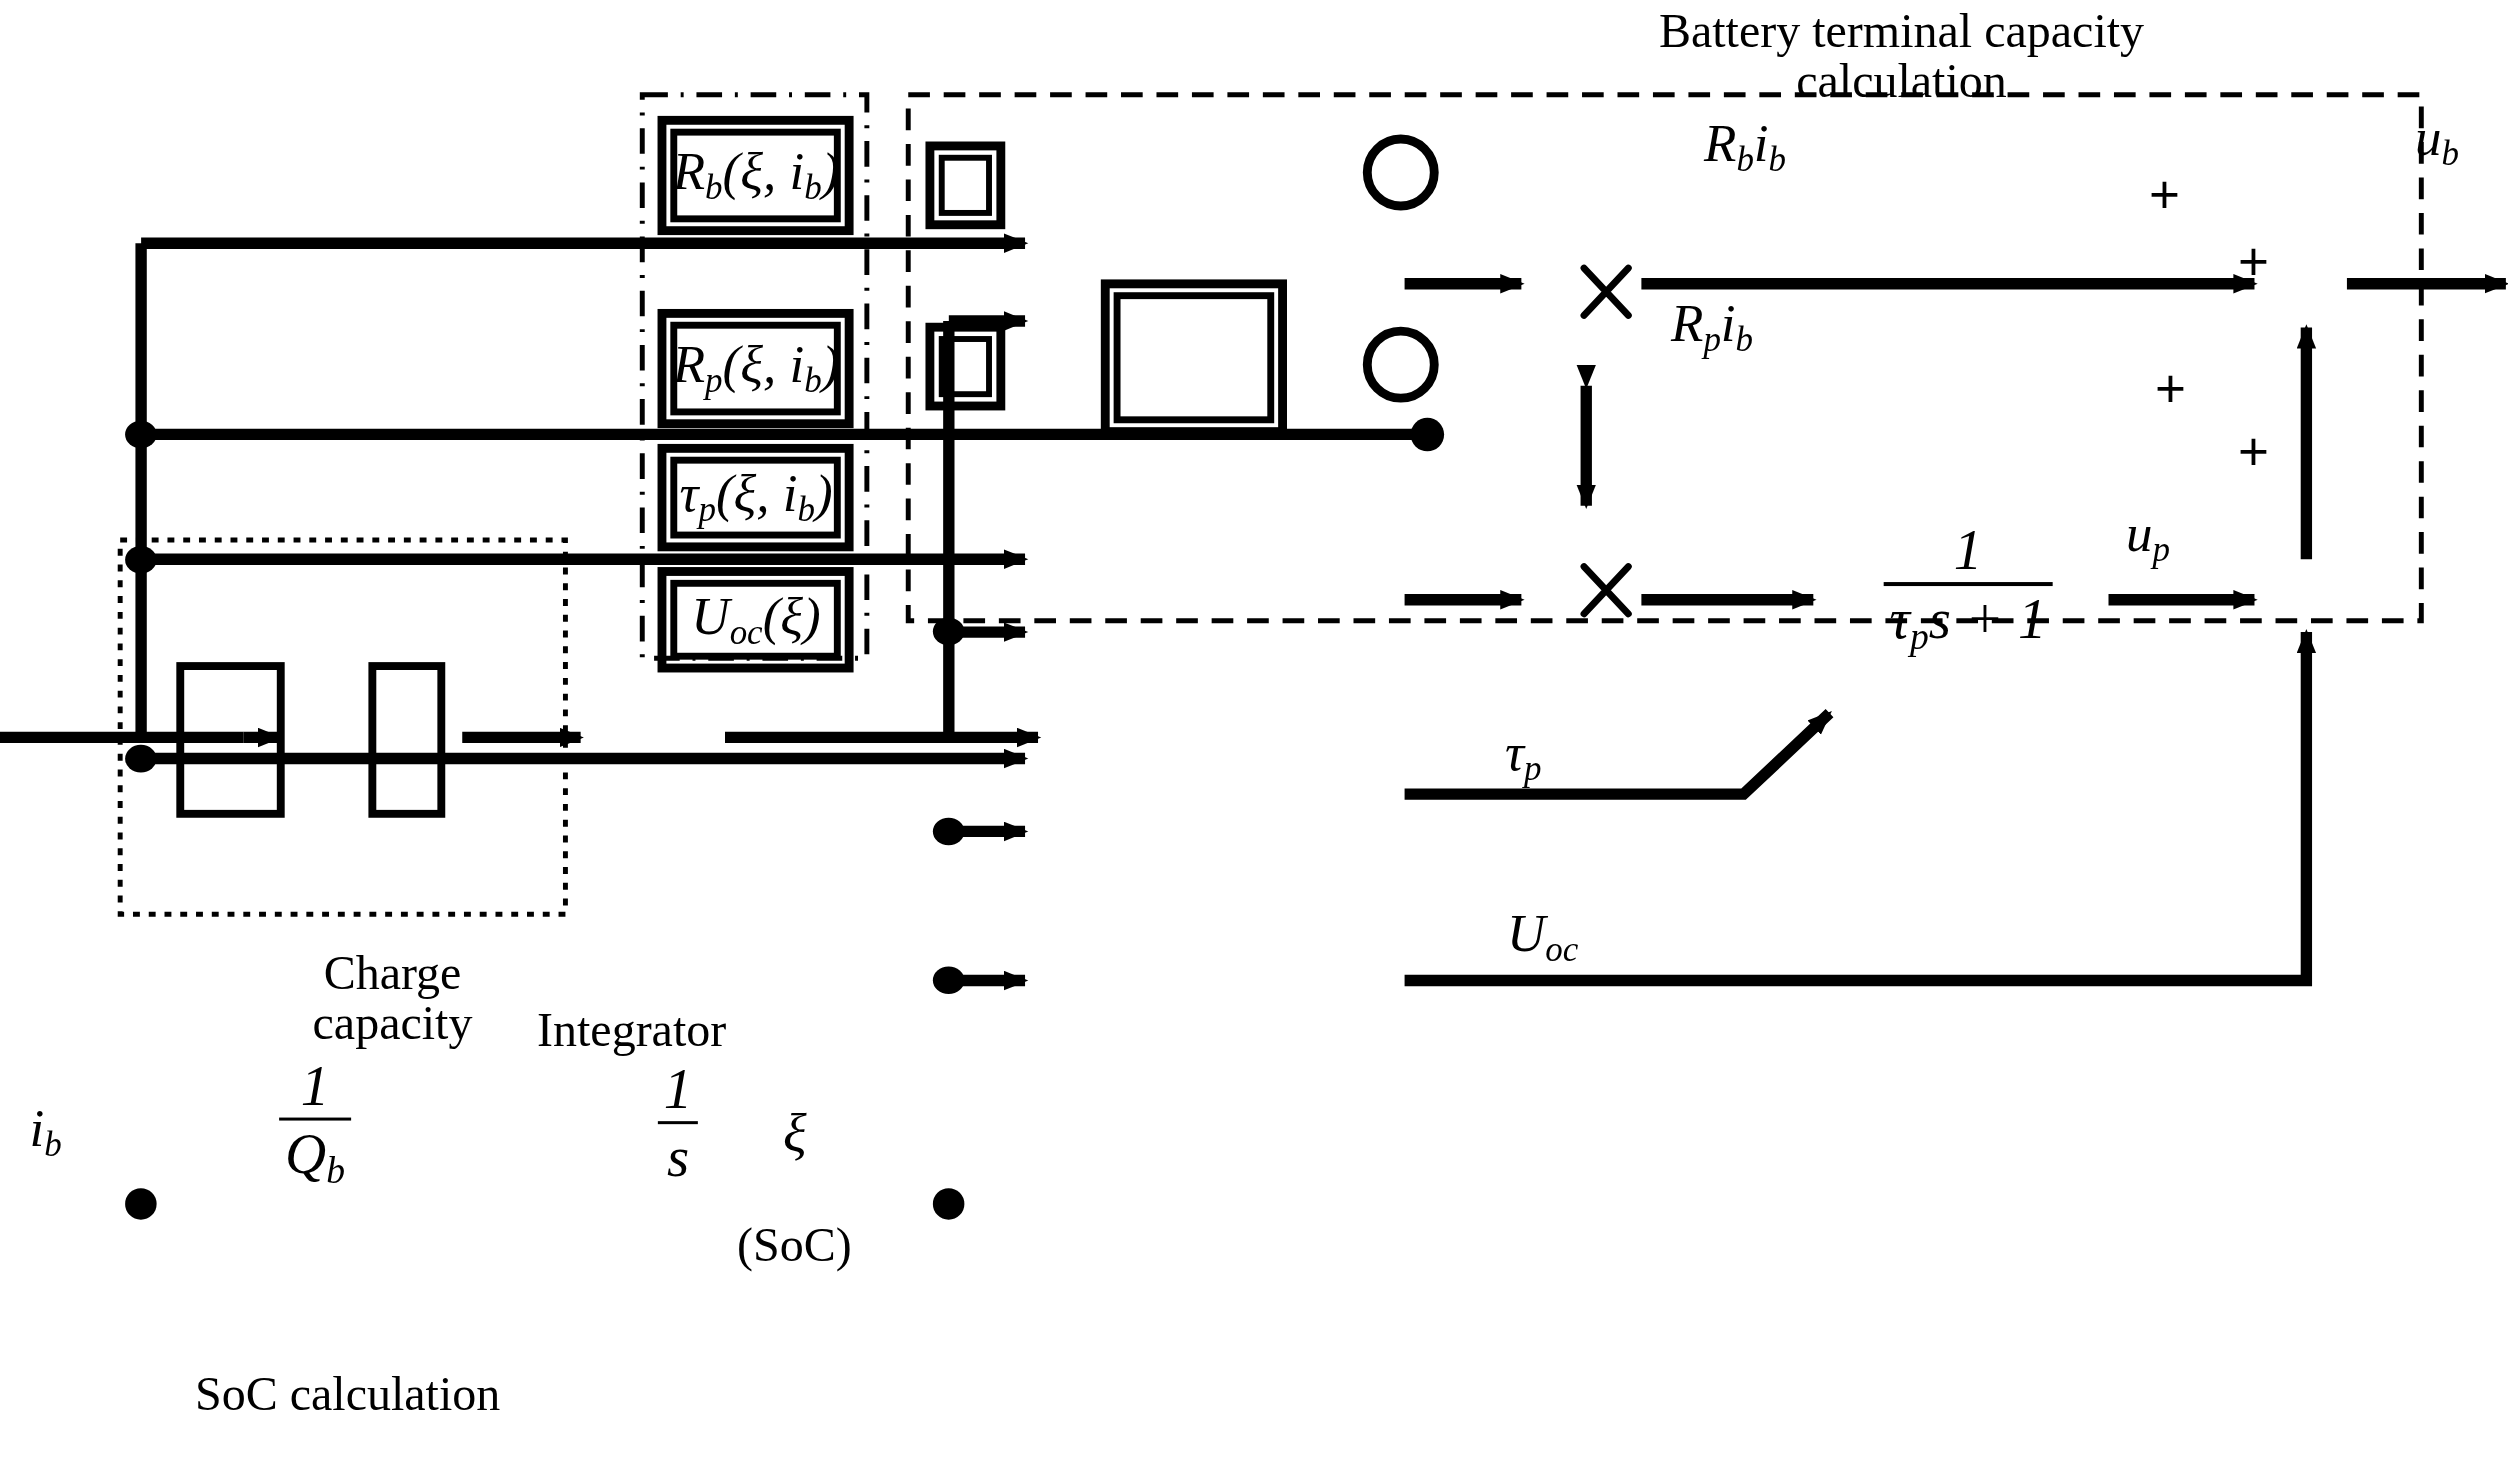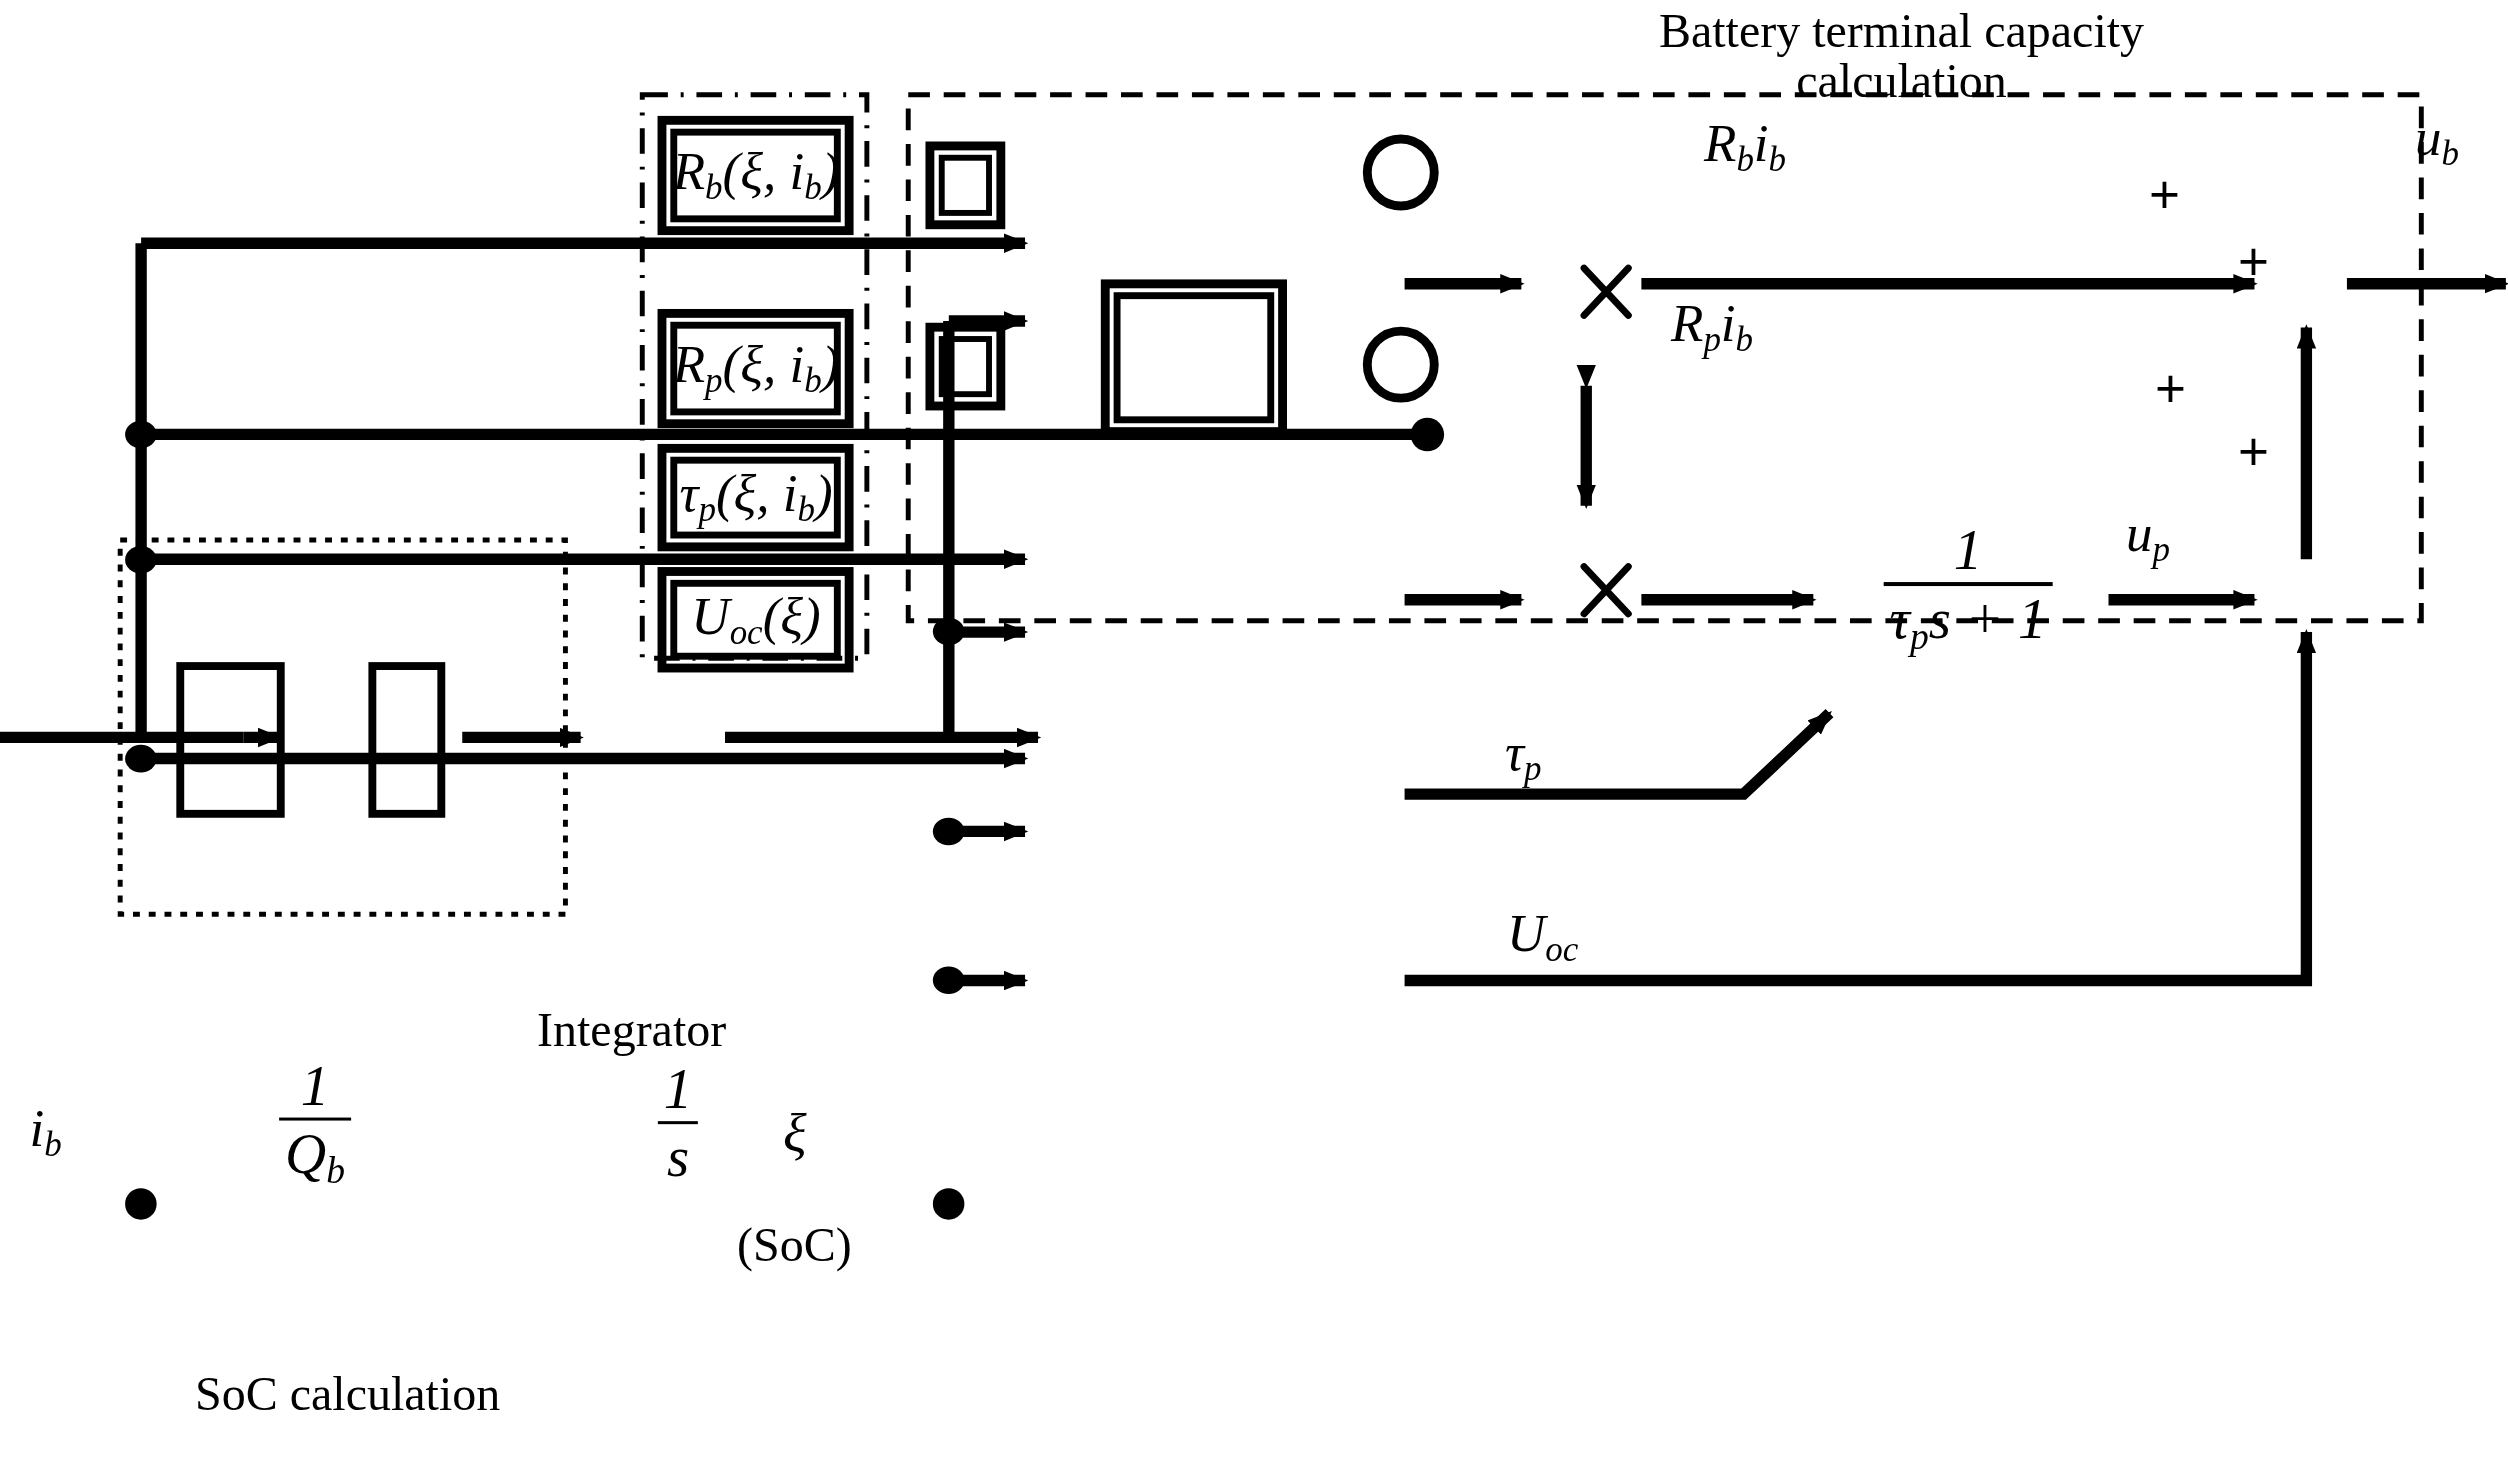--- a/index.html
+++ b/index.html
@@ -194,20 +194,24 @@
   </svg>
 
 
   <div class="lbl title-lbl" style="left:1478px; top:5.9px; width:847px;">
     <span>Battery terminal capacity</span><br>
     <span>calculation</span>
   </div>
 
   <div class="lbl plain" style="left:195px; top:1369px;">SoC calculation</div>
 
+  <div class="lbl plain" style="left:279px; top:948px; width:227px; text-align:center;">
+    <span>Charge</span><br>
+    <span>capacity</span>
+  </div>
 
   <div class="lbl plain" style="left:537px; top:1005px;">Integrator</div>
 
   <div class="lbl" style="left:315px; top:1123px; transform:translate(-50%,-50%);">
     <span class="frac math-big">
       <span class="num">1</span>
       <span class="den"><span>Q</span><span class="sub">b</span></span>
     </span>
   </div>
 

